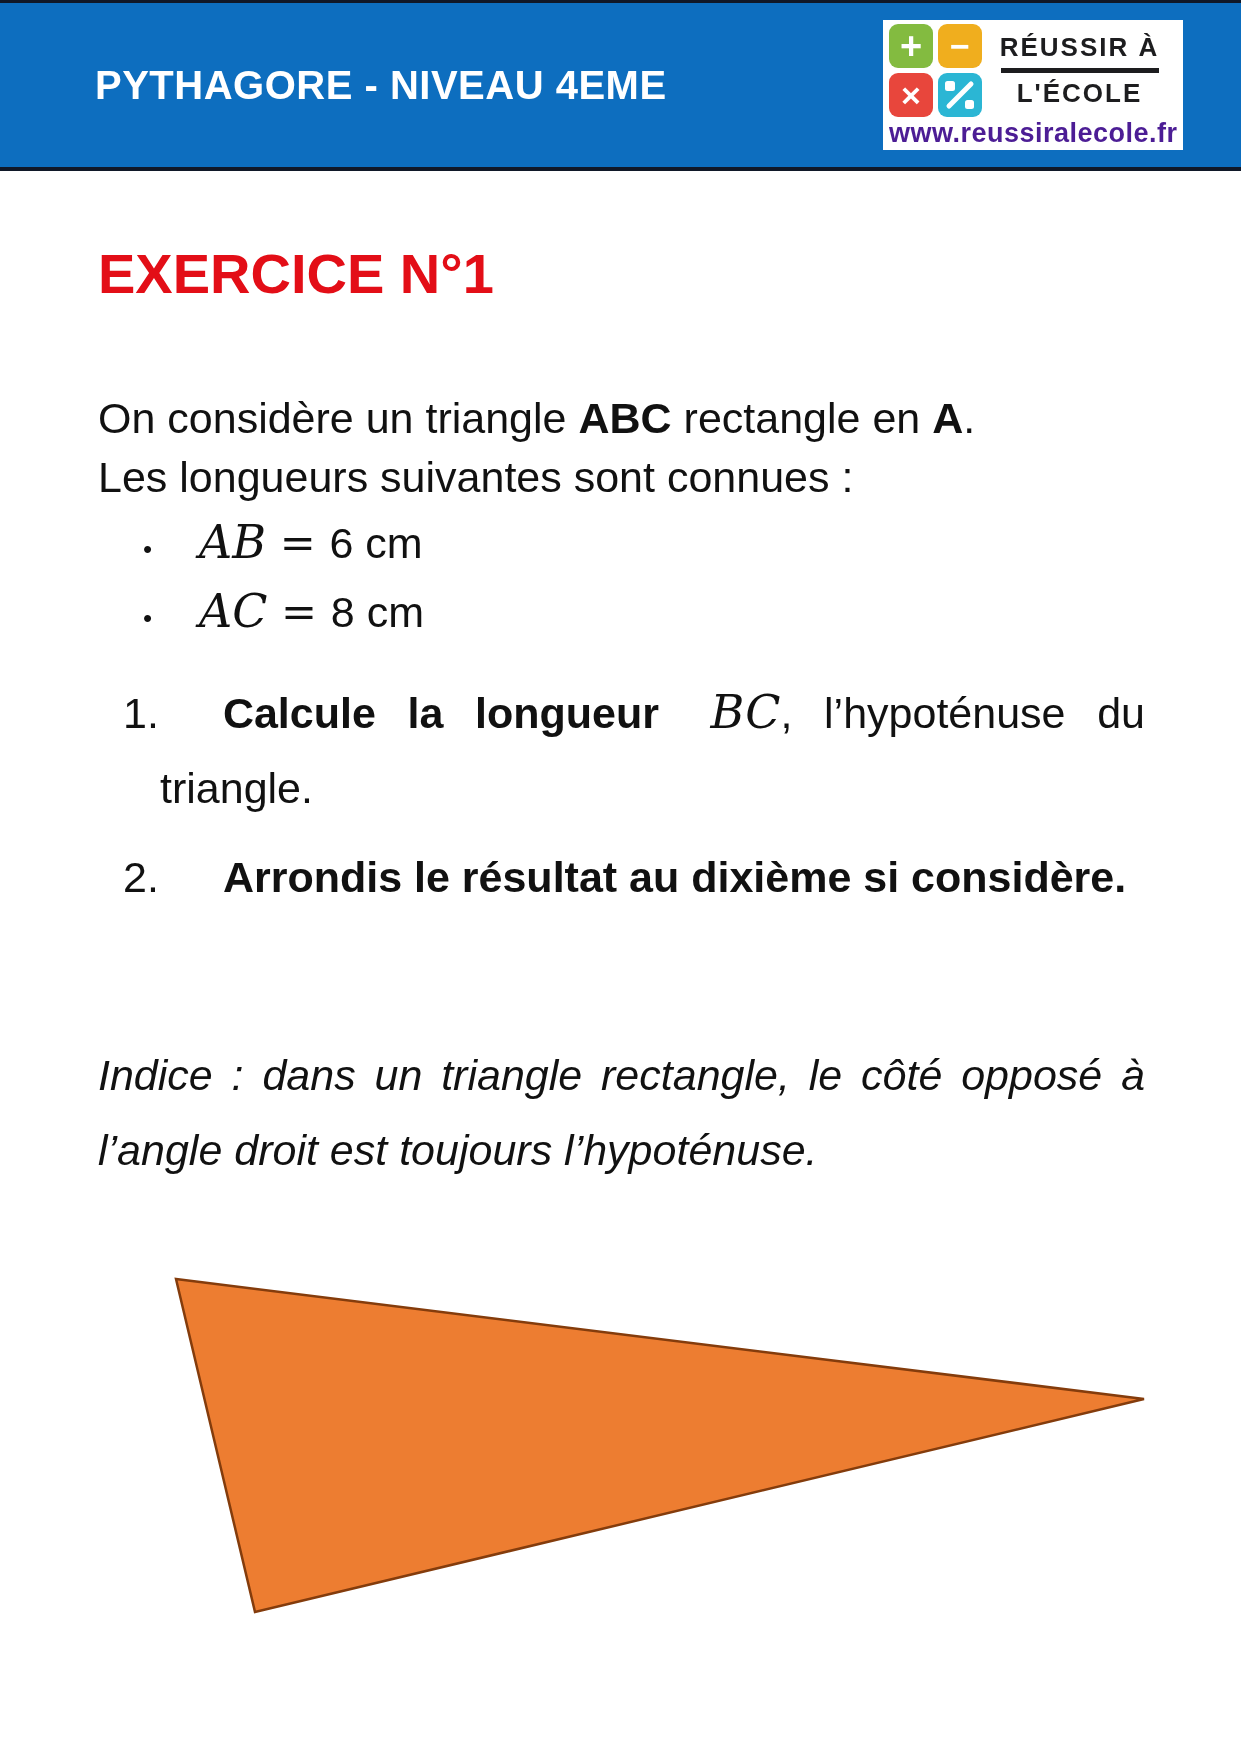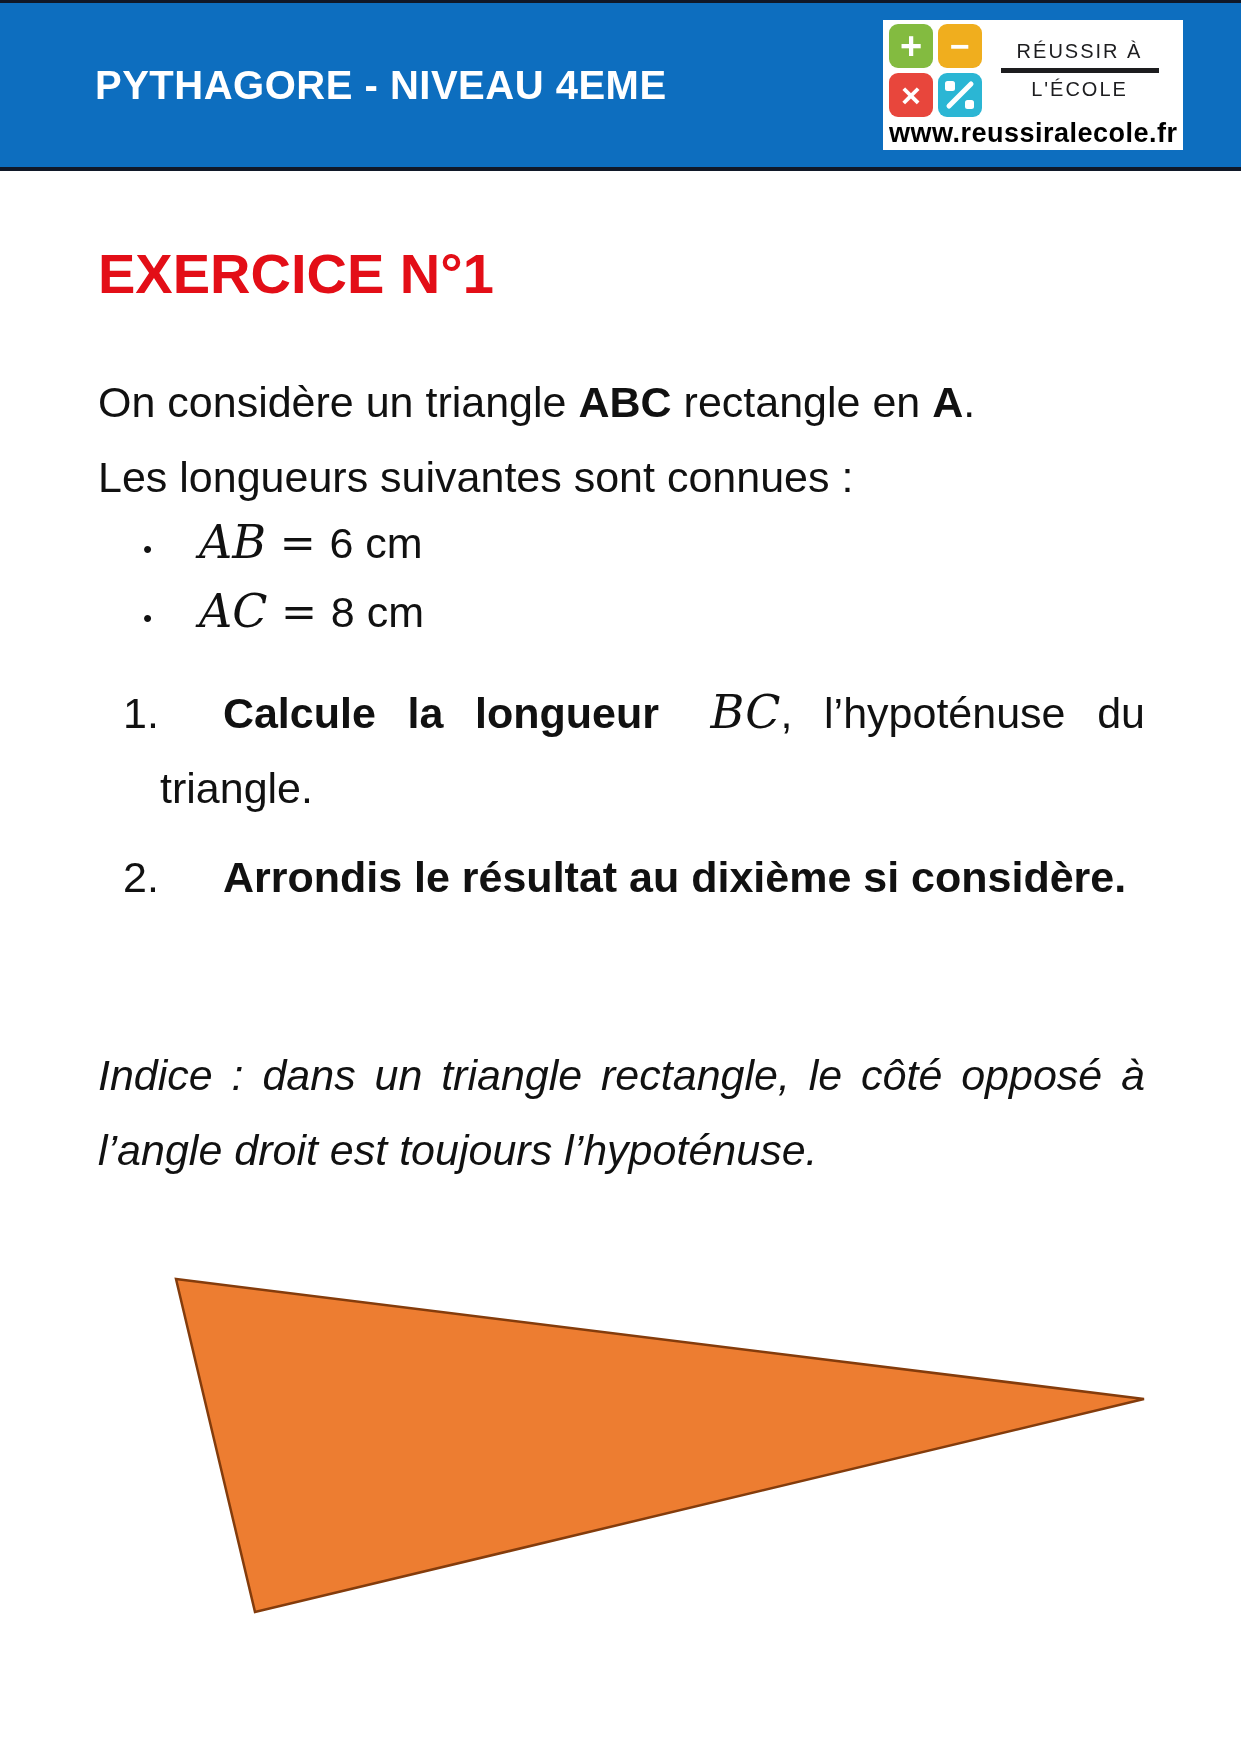--- a/index.html
+++ b/index.html
@@ -56,22 +56,22 @@
     line-height: 1;
   }
   .logo-text-col {
     flex: 1;
     display: flex; flex-direction: column;
     align-items: center; justify-content: center;
     padding: 0 4px;
   }
   .logo-line {
     color: #1d1d1f;
-    font-weight: normal;
-    font-size: 20px;
+    font-weight: bold;
+    font-size: 26px;
     letter-spacing: 2px;
     font-stretch: condensed;
     white-space: nowrap;
   }
   .logo-divider {
     width: 158px; height: 5px;
     background: #1d1d1f;
     margin: 5px 0;
   }
   .logo-url {
@@ -91,21 +91,21 @@
     color: #e30e17;
     font-size: 56px;
     font-weight: bold;
     line-height: 1.1;
   }
   .para {
     width: 1047px;
     font-size: 43px;
     line-height: 75px;
   }
-  .p1 { top: 322px; }
+  .p1 { top: 338px; }
   .p2 { top: 397px; }
   .bold { font-weight: bold; }
 
   .bullet {
     padding-left: 45px;
     font-size: 43px;
     line-height: 75px;
   }
   .b1 { top: 505px; }
   .b2 { top: 574px; }
@@ -171,21 +171,21 @@
             <rect x="27" y="27" width="9" height="9" rx="2.5" fill="#ffffff"></rect>
           </svg>
         </div>
       </div>
       <div class="logo-text-col">
         <div class="logo-line">RÉUSSIR À</div>
         <div class="logo-divider"></div>
         <div class="logo-line">L'ÉCOLE</div>
       </div>
     </div>
-    <div class="logo-url" style="color: #000000;">www.reussiralecole.fr</div>
+    <div class="logo-url" style="color: #4c1d95;">www.reussiralecole.fr</div>
   </div>
 </div>
 
 <div class="abs exercise-heading" style="color: rgb(227, 14, 23);">EXERCICE N°1</div>
 
 <p class="abs para p1"><span>On considère un triangle </span><span class="bold">ABC</span><span> rectangle en </span><span class="bold">A</span><span>.</span></p>
 
 <p class="abs para p2">Les longueurs suivantes sont connues :</p>
 
 <div class="abs bullet b1"><span class="b-dot">•</span><span class="math">AB</span><span class="eq"> = </span><span>6 cm</span></div>

